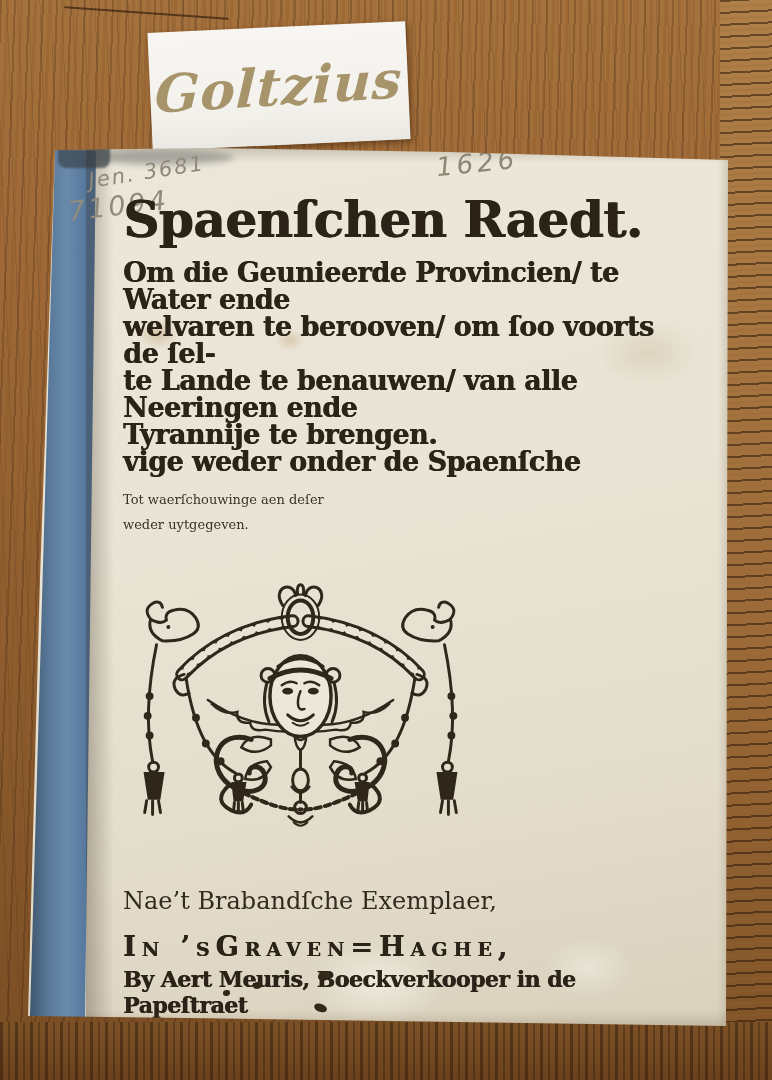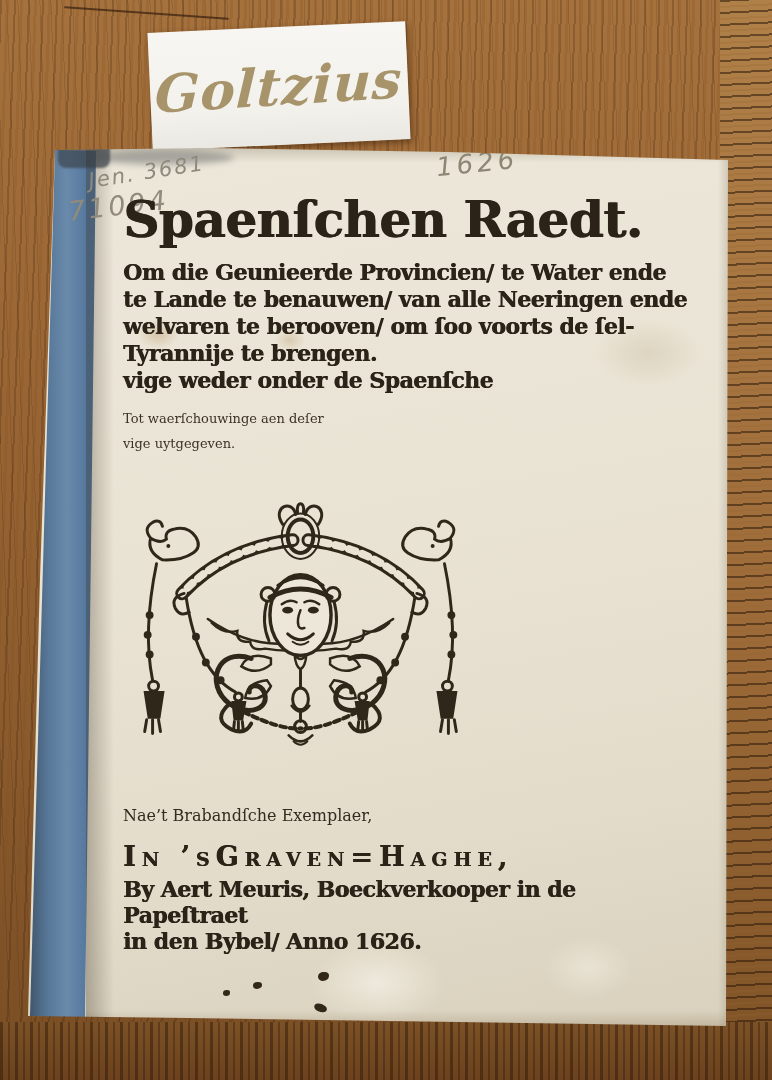--- a/index.html
+++ b/index.html
@@ -79,25 +79,25 @@
   .note2{left:40px;top:42px;font-size:27px;transform:rotate(-7deg);letter-spacing:3px;color:#918b7c;}
   .note3{left:408px;top:0px;font-size:26px;transform:rotate(-6deg);letter-spacing:4px;color:#8d8674;}
   
   .content{position:absolute;left:95px;right:40px;top:16px;color:#2b2318;}
   .blackletter{
     font-family:"DejaVu Serif", serif;font-weight:bold;letter-spacing:-0.5px;
     text-shadow:0.6px 0 0 currentColor;
   }
   .title{margin-top:28px;font-size:50px;line-height:1.1;text-shadow:1px 0 0 currentColor;}
   .sub1{margin-top:12px;font-size:24px;}
-  .sub {font-size:22px;line-height:27px;}
+  .sub {font-size:27px;line-height:27px;}
   .notice{margin-top:12px;font-family:"DejaVu Serif", serif;font-weight:normal;
     font-size:13px;line-height:25px;color:#3a3226;}
   .ornament-wrap{margin-top:42px;}
-  .imprint-source{margin-top:56px;font-size:16px;font-family:"DejaVu Serif", serif;color:#332b1f;}
+  .imprint-source{margin-top:56px;font-size:24px;font-family:"DejaVu Serif", serif;color:#332b1f;}
   .imprint-place{margin-top:16px;font-size:27px;font-variant:small-caps;letter-spacing:6px;color:#2b2318;font-weight:bold;text-shadow:0.4px 0 0 currentColor;}
   .imprint-pub{font-size:22px;line-height:26px;margin-top:4px;}
   
   .spot{position:absolute;background:#33271a;border-radius:50% 40% 55% 45%;}
   .s1{left:195px;top:842px;width:7px;height:6px;}
   .s2{left:225px;top:834px;width:9px;height:7px;}
   .s3{left:290px;top:824px;width:11px;height:9px;}
   .s4{left:286px;top:856px;width:13px;height:8px;transform:rotate(25deg);}
   .ornament-svg{display:inline-block;}
 </style>
@@ -119,26 +119,26 @@
     <div class="top-edge-shadow"></div>
     <div class="spine-inner-shadow"></div>
 
     <span class="pencil note1">Jen. 3681</span>
     <span class="pencil note2">71094</span>
     <span class="pencil note3">1626</span>
 
     <div class="content">
       <div class="blackletter title">Spaenſchen Raedt.</div>
       <div class="blackletter sub1 sub">Om die Geunieerde Provincien/ te Water ende</div>
+      <div class="blackletter sub">welvaren te berooven/ om ſoo voorts de ſel-</div>
       <div class="blackletter sub">te Lande te benauwen/ van alle Neeringen ende</div>
-      <div class="blackletter sub">welvaren te berooven/ om ſoo voorts de ſel-</div>
       <div class="blackletter sub">Tyrannije te brengen.</div>
       <div class="blackletter sub">vige weder onder de Spaenſche</div>
       <div class="notice">Tot waerſchouwinge aen deſer</div>
-      <div class="notice" style="margin-top:0;">vige uytgegeven.</div>
+      <div class="notice" style="margin-top:0;">weder uytgegeven.</div>
 
       <div class="ornament-wrap">
         
         <svg class="ornament-svg" width="355" height="248" viewBox="0 0 360 250">
           <defs>
             <g id="lhalf" fill="none" stroke="#2f2719" stroke-width="3" stroke-linecap="round">
 
               <path d="M40,62 q-16,-8 -12,-22 q10,6 16,1 q-2,-8 7,-10 q15,-4 23,8 q6,10 -3,16 q-12,8 -31,7 z"></path>
               <circle cx="46" cy="48" r="2" fill="#2f2719" stroke="none"></circle>
               <path d="M28,40 q-8,-10 2,-16 q8,-4 10,4"></path>

